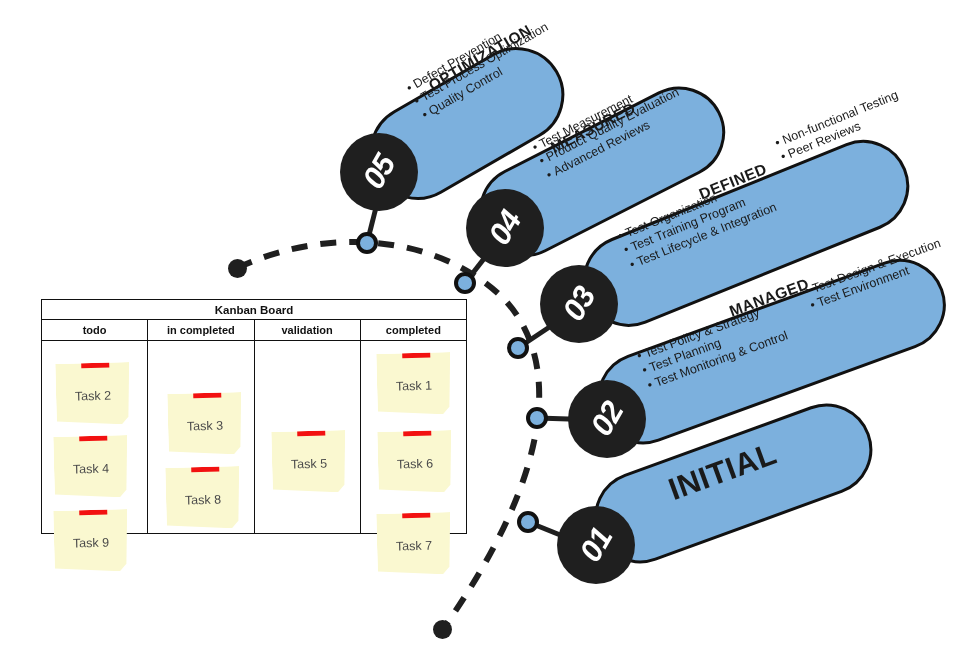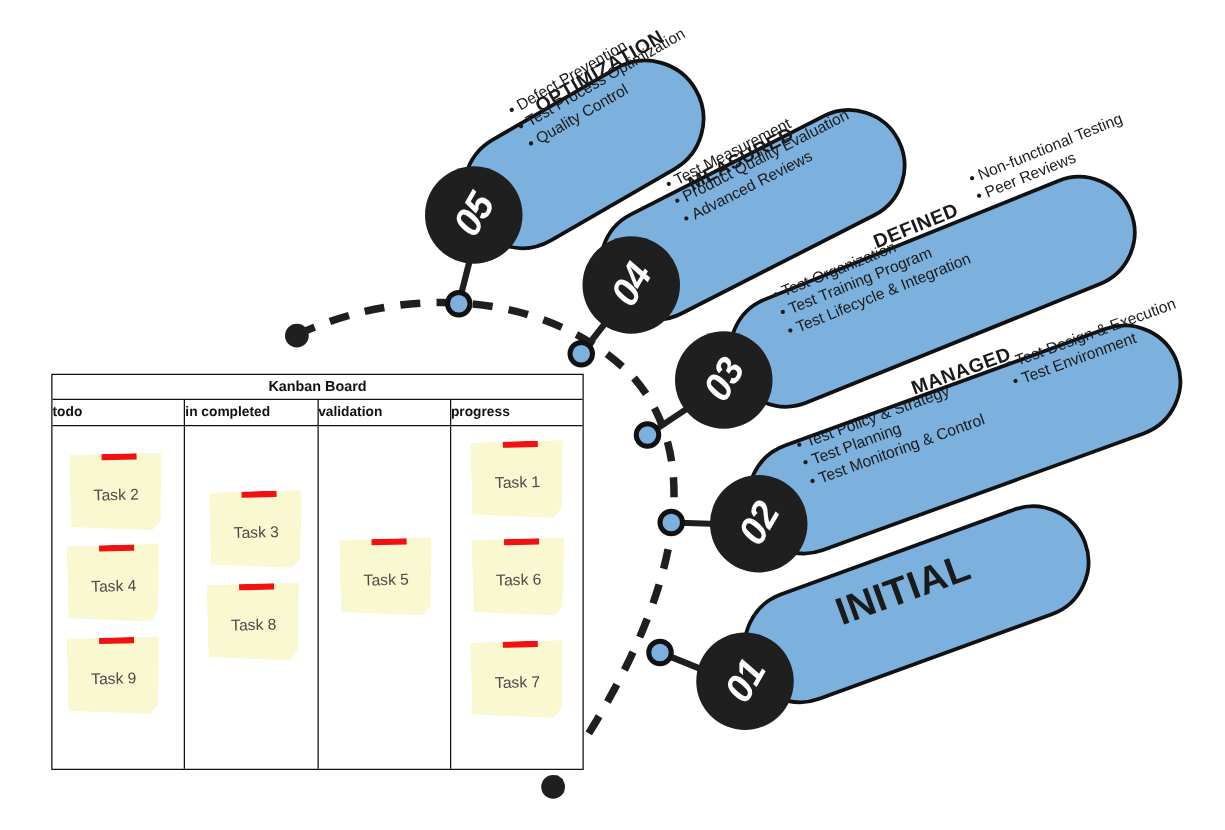--- a/index.html
+++ b/index.html
@@ -60,41 +60,41 @@
   .enddot{
     position:absolute;
     border-radius:50%;
     background:#1f1f1f;
   }
 
   
   #kanban{
     position:absolute;
     left:41px;top:299px;
-    width:426px;height:317px;
+    width:426px;height:235px;
     border:1.5px solid #111;
     box-sizing:border-box;
     background:#fff;
     display:flex;flex-direction:column;
   }
   #kanban-title{
     height:20px;line-height:20px;
     text-align:center;
     font-size:11.5px;font-weight:bold;color:#111;
     border-bottom:1.5px solid #111;
     box-sizing:border-box;
   }
   #kanban-head{
     height:21px;
     display:flex;
     border-bottom:1.5px solid #111;
     box-sizing:border-box;
   }
   #kanban-head div{
-    flex:1;line-height:21px;
+    flex:1;text-align:center;line-height:21px;
     font-size:11px;font-weight:bold;color:#111;
     border-right:1.5px solid #111;box-sizing:border-box;
   }
   #kanban-head div:last-child{border-right:none;}
   #kanban-body{flex:1;display:flex;}
   .kcol{
     flex:1;position:relative;
     border-right:1.5px solid #111;box-sizing:border-box;
   }
   .kcol:last-child{border-right:none;}
@@ -196,21 +196,21 @@
   <div class="badge" style="left:557px;top:506px;width:78px;height:78px;">
     <span style="font-size:31px;transform:rotate(-60deg);">01</span>
   </div>
 
   <div id="kanban">
     <div id="kanban-title">Kanban Board</div>
     <div id="kanban-head">
       <div>todo</div>
       <div>in completed</div>
       <div>validation</div>
-      <div>progress</div>
+      <div>completed</div>
     </div>
     <div id="kanban-body">
 
       <div class="kcol">
         <div class="note" style="left:14px;top:22px;transform:rotate(-1.5deg);">
           <span class="tape"></span>
           <span class="lbl">Task 2</span>
         </div>
         <div class="note" style="left:12px;top:95px;transform:rotate(-1.5deg);">
           <span class="tape"></span>

